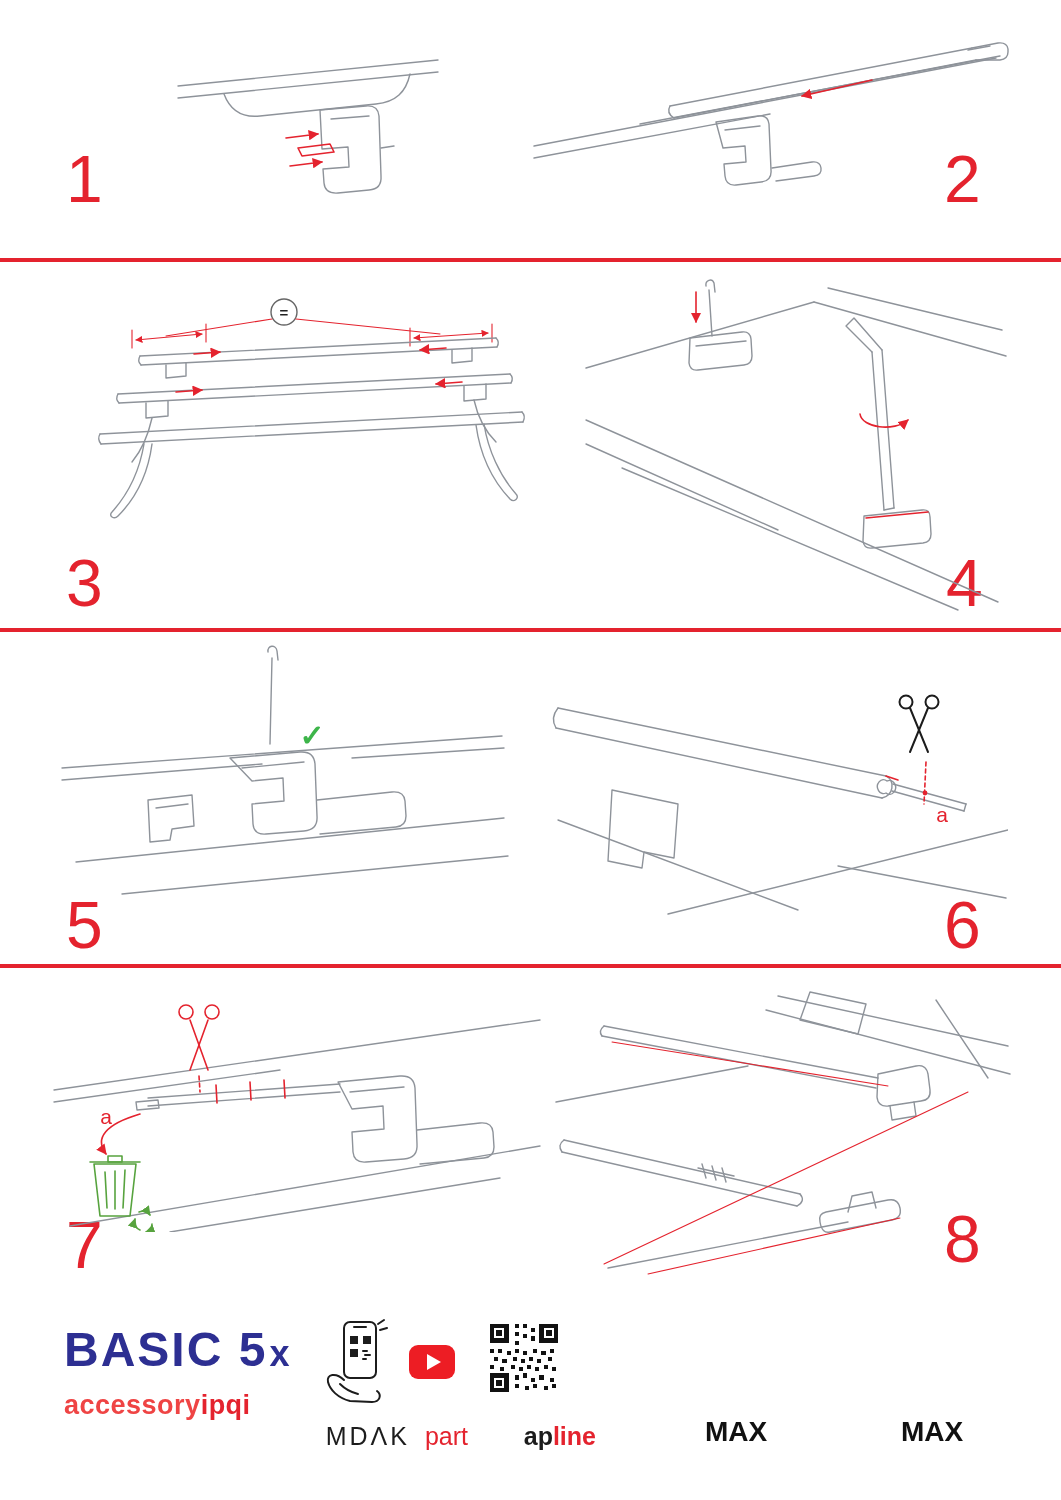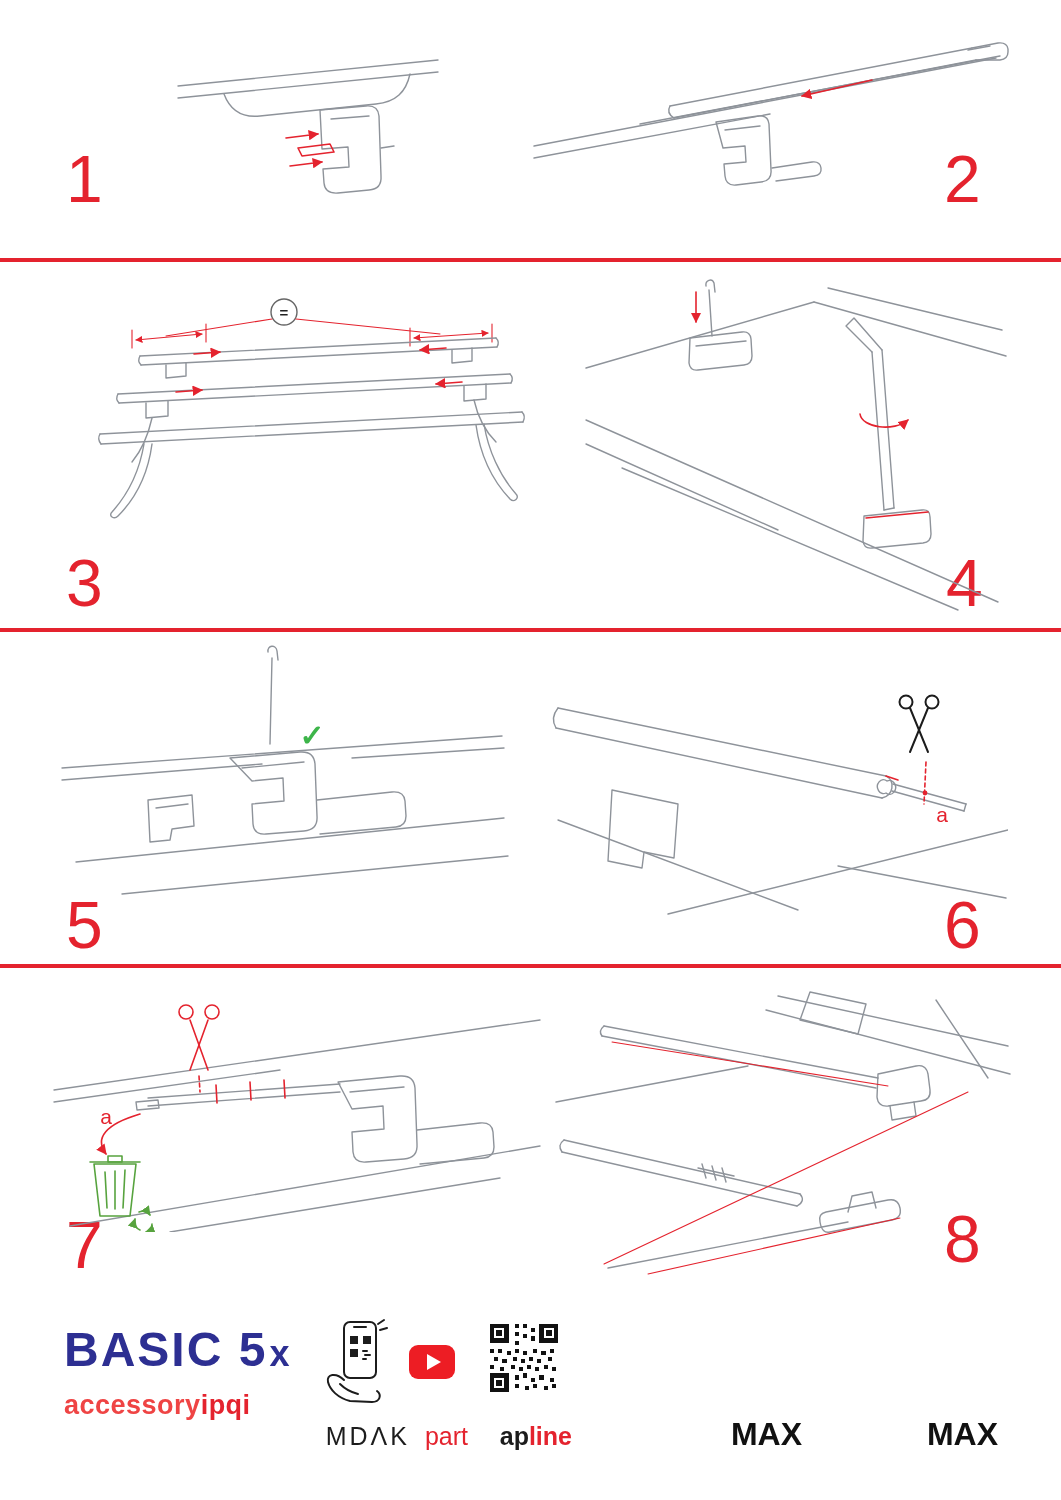--- a/index.html
+++ b/index.html
@@ -35,21 +35,21 @@
   .brand-title .brand-x{font-size:36px;margin-left:2px}
   .brand-sub{margin-top:18px;font-size:27px;font-weight:700;letter-spacing:.5px;line-height:1}
   .brand-sub .b{color:#ef4444}
   .brand-sub .rd{color:var(--accent_red)}
   .ficon{position:absolute}
   .flabel{position:absolute;text-align:right;font-size:25px;line-height:1;color:#1c1c1c}
   .flabel.mdak{font-weight:500;letter-spacing:3px}
   .flabel.ipqi{font-weight:500;color:var(--accent_red)}
   .flabel.apline{font-weight:600}
   .flabel.apline .rd{color:var(--accent_red)}
-  .maxlabel{position:absolute;text-align:right;font-size:32px;font-weight:700;color:#111;line-height:1}
+  .maxlabel{position:absolute;text-align:center;font-size:28px;font-weight:700;color:#111;line-height:1}
 </style>
 </head>
 <body>
 
 <div class="page">
 
   <svg width="0" height="0" style="position:absolute">
     <defs>
       <marker id="ar" viewBox="0 0 10 10" refX="9" refY="5" markerWidth="6.5" markerHeight="6.5" orient="auto-start-reverse">
         <path d="M0,0 L10,5 L0,10 z" fill="#e4232e"></path>
@@ -418,19 +418,19 @@
         <rect x="50" y="52" width="4" height="4"></rect>
           <rect x="60" y="54" width="4" height="4"></rect>
           <rect x="26" y="60" width="4" height="4"></rect>
         <rect x="36" y="62" width="4" height="4"></rect>
           <rect x="44" y="60" width="4" height="4"></rect>
           <rect x="54" y="62" width="4" height="4"></rect>
         <rect x="62" y="60" width="4" height="4"></rect>
       </g>
     </svg>
   </div>
-  <div class="flabel apline" style="left:468px;top:1424px;width:104px"><span>ap</span><span class="rd">line</span></div>
+  <div class="flabel apline" style="left:492px;top:1424px;width:104px"><span>ap</span><span class="rd">line</span></div>
 
   <div class="maxlabel" style="left:670px;top:1418px;width:132px">MAX</div>
 
   <div class="maxlabel" style="left:866px;top:1418px;width:132px">MAX</div>
 
 </div>
 
 </body></html>

